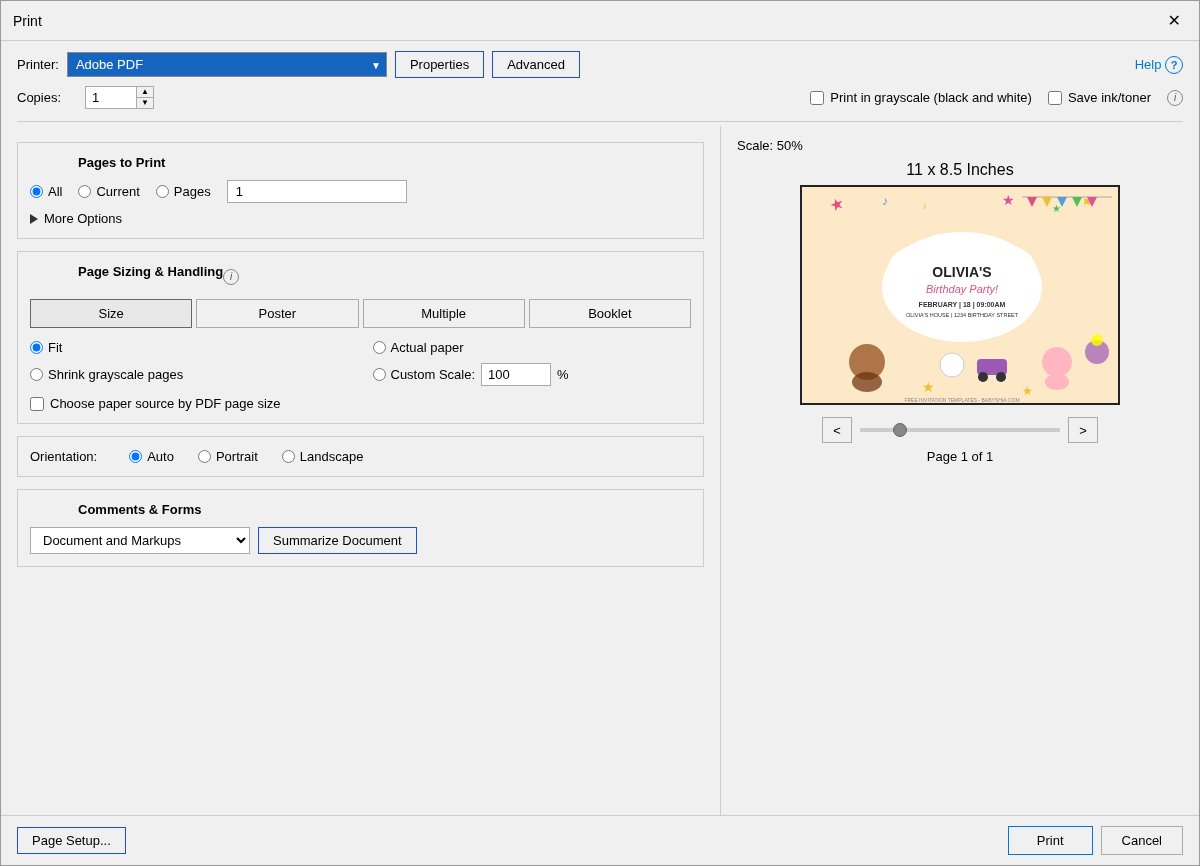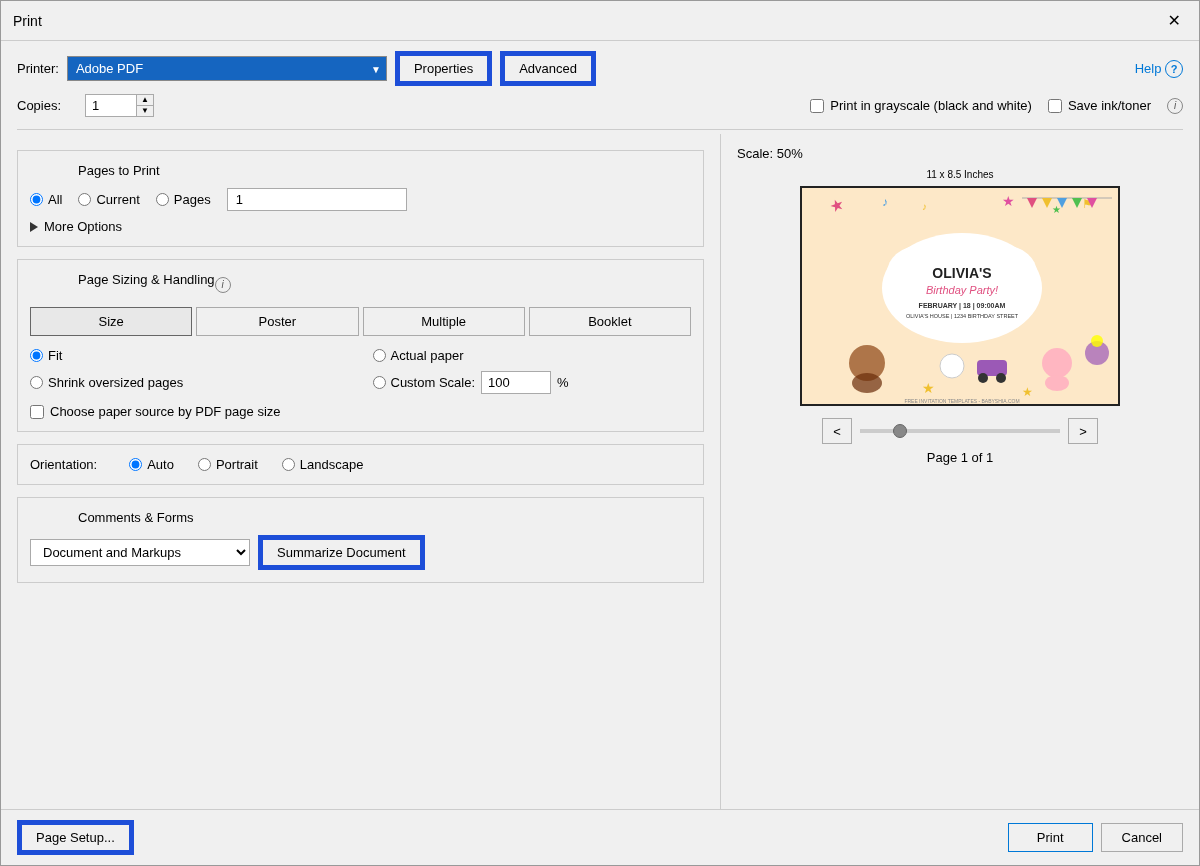--- a/index.html
+++ b/index.html
@@ -94,21 +94,21 @@
       position: absolute;
       right: 6px;
       top: 50%;
       transform: translateY(-50%);
       pointer-events: none;
       color: #fff;
       font-size: 10px;
     }
     .btn {
       background: #f0f0f0;
-      border: 5px solid #1d4ed8;
+      border: 1px solid #1d4ed8;
       padding: 5px 14px;
       font-size: 13px;
       cursor: pointer;
       white-space: nowrap;
     }
     .help-link {
       color: #0078d7;
       text-decoration: none;
       margin-left: auto;
       font-size: 13px;
@@ -169,21 +169,21 @@
     }
 
     
     .section {
       background: #f0f0f0;
       border: 1px solid #ccc;
       padding: 12px;
       margin-top: 4px;
     }
     .section-title {
-      font-weight: normal;
+      font-weight: bold;
       font-size: 13px;
       margin-bottom: 10px;
       padding-left: 48px;
     }
     .section-title-row {
       display: flex;
       align-items: center;
       margin-bottom: 10px;
     }
 
@@ -336,21 +336,21 @@
       margin-bottom: 8px;
     }
     .preview-area {
       display: flex;
       flex-direction: column;
       align-items: center;
       flex: 1;
       width: 100%;
     }
     .page-size-label {
-      font-size: 10px;
+      font-size: 16px;
       margin-bottom: 6px;
     }
     .preview-image-container {
       border: 2px solid #222;
       width: 320px;
       height: 220px;
       overflow: hidden;
       position: relative;
       background: #fde8c8;
     }
@@ -540,21 +540,21 @@
           <label class="radio-label">
             <input type="radio" name="sizing" checked="" style="">
             <span>Fit</span>
           </label>
           <label class="radio-label">
             <input type="radio" name="sizing" style="">
             <span>Actual paper</span>
           </label>
           <label class="radio-label">
             <input type="radio" name="sizing" style="">
-            <span>Shrink oversized pages</span>
+            <span>Shrink grayscale pages</span>
           </label>
           <div class="custom-scale-row">
             <label class="radio-label">
               <input type="radio" name="sizing" style="">
               <span>Custom Scale:</span>
             </label>
             <input class="custom-scale-input" type="text" value="100" style="">
             <span>%</span>
           </div>
         </div>

